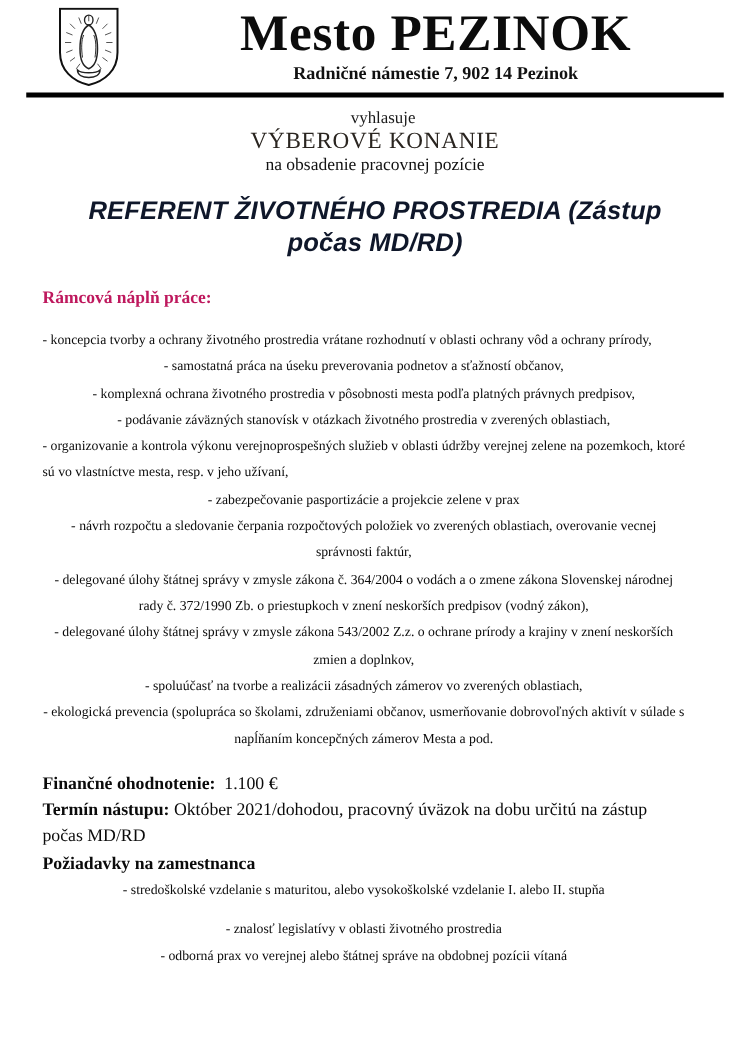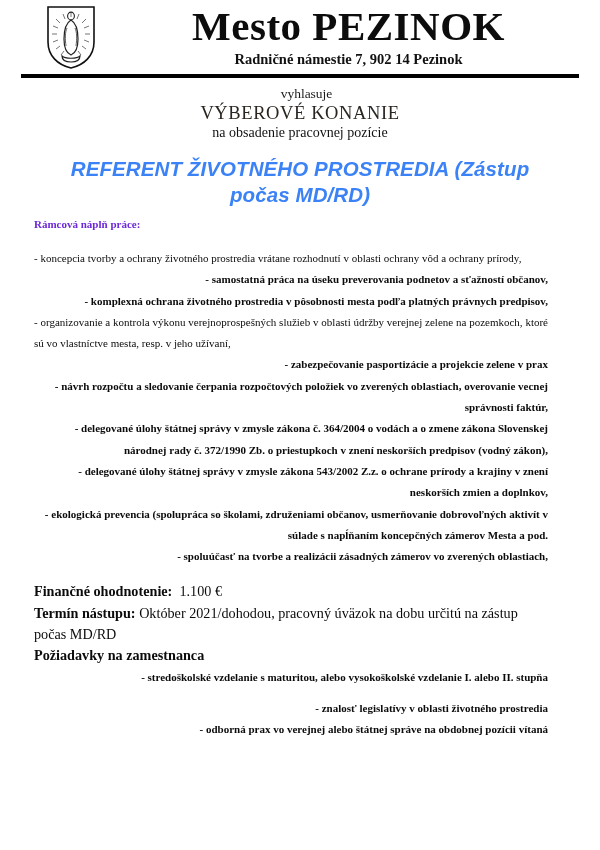--- a/index.html
+++ b/index.html
@@ -99,50 +99,50 @@
   }
 
   
   .job-title {
     font-family: "Liberation Sans", "DejaVu Sans", sans-serif;
     font-weight: bold;
     font-style: italic;
     font-size: 20.5px;
     line-height: 26px;
     text-align: center;
-    color: #3b82f6;
+    color: #0f172a;
     margin: 14px 44px 0 44px;
     letter-spacing: 0.1px;
   }
 
   
   .body-area {
     margin: 0;
     padding: 0 52px 0 34px;
   }
   .section-head {
     font-weight: bold;
-    font-size: 11px;
+    font-size: 14px;
     line-height: 21px;
-    margin-top: 6px;
-    color: #6d28d9;
+    margin-top: 20px;
+    color: #be185d;
   }
   .blankline { height: 13px; }
 
   p.item {
     font-size: 11px;
     line-height: 21.3px;
     margin: 0;
     text-align: justify;
     text-justify: inter-word;
     color: #0b0b0b;
     -webkit-hyphens: none;
     hyphens: none;
   }
-  p.item.nojust { text-align: right; font-weight: bold; }
+  p.item.nojust { text-align: center; }
 
   .labelled {
     font-size: 14.2px;
     line-height: 21.3px;
     margin: 0;
     color: #0b0b0b;
     text-align: left;
   }
   .labelled b { font-weight: bold; }
 
@@ -201,27 +201,28 @@
   <div class="job-title">REFERENT ŽIVOTNÉHO PROSTREDIA (Zástup počas MD/RD)</div>
 
   <div class="body-area">
 
     <div class="section-head">Rámcová náplň práce:</div>
     <div class="blankline"></div>
 
     <p class="item">- koncepcia tvorby a ochrany životného prostredia vrátane rozhodnutí v oblasti ochrany vôd a ochrany prírody,</p>
     <p class="item nojust">- samostatná práca na úseku preverovania podnetov a sťažností občanov,</p>
     <p class="item nojust">- komplexná ochrana životného prostredia v pôsobnosti mesta podľa platných právnych predpisov,</p>
+    <p class="item nojust">- podávanie záväzných stanovísk v otázkach životného prostredia v zverených oblastiach,</p>
     <p class="item">- organizovanie a kontrola výkonu verejnoprospešných služieb v oblasti údržby verejnej zelene na pozemkoch, ktoré sú vo vlastníctve mesta, resp. v jeho užívaní,</p>
     <p class="item nojust">- zabezpečovanie pasportizácie a projekcie zelene v prax</p>
     <p class="item nojust">- návrh rozpočtu a sledovanie čerpania rozpočtových položiek vo zverených oblastiach, overovanie vecnej správnosti faktúr,</p>
     <p class="item nojust">- delegované úlohy štátnej správy v zmysle zákona č. 364/2004 o vodách a o zmene zákona Slovenskej národnej rady č. 372/1990 Zb. o priestupkoch v znení neskorších predpisov (vodný zákon),</p>
     <p class="item nojust">- delegované úlohy štátnej správy v zmysle zákona 543/2002 Z.z. o ochrane prírody a krajiny v znení neskorších zmien a doplnkov,</p>
+    <p class="item nojust">- spoluúčasť na tvorbe a realizácii zásadných zámerov vo zverených oblastiach,</p>
     <p class="item nojust">- ekologická prevencia (spolupráca so školami, združeniami občanov, usmerňovanie dobrovoľných aktivít v súlade s napĺňaním koncepčných zámerov Mesta a pod.</p>
-    <p class="item nojust">- spoluúčasť na tvorbe a realizácii zásadných zámerov vo zverených oblastiach,</p>
 
     <div class="gap-md"></div>
 
     <p class="labelled">
       <b>Finančné ohodnotenie:</b>&nbsp;&nbsp;<span>1.100 €</span>
     </p>
 
     <p class="labelled">
       <b>Termín nástupu:</b>&nbsp;<span>Október 2021/dohodou, pracovný úväzok na dobu určitú na zástup počas MD/RD</span>
     </p>

